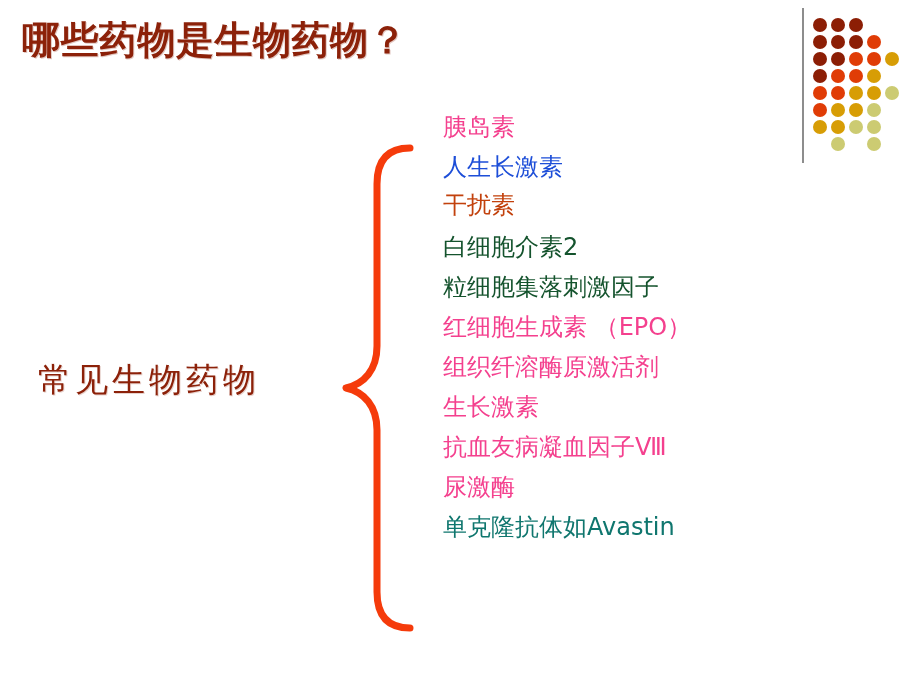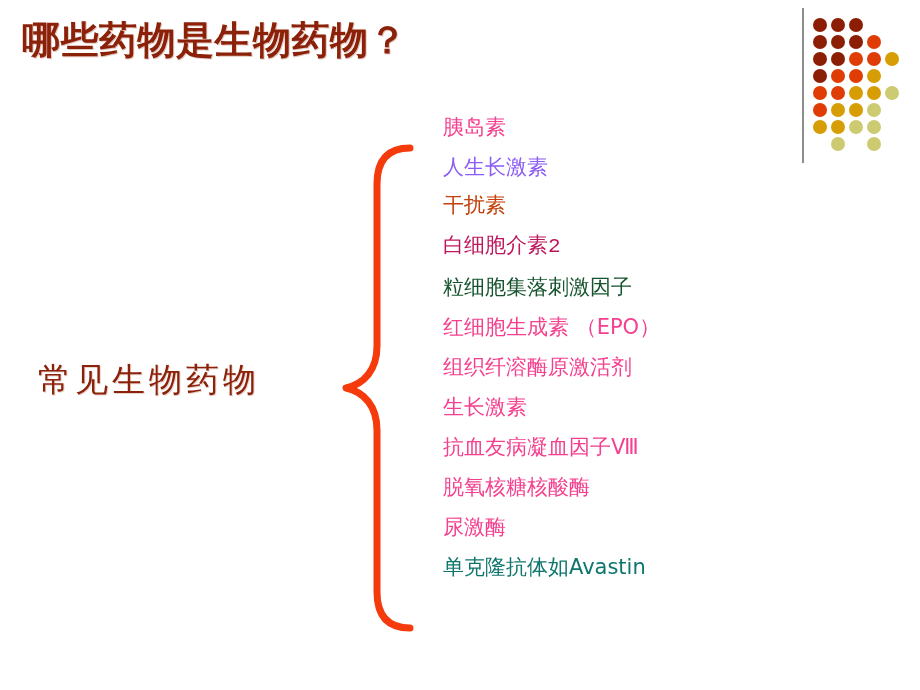--- a/index.html
+++ b/index.html
@@ -90,21 +90,21 @@
 
   
   #drug-list {
     position: absolute;
     left: 443px;
     top: 107px;
     width: 450px;
   }
   .drug-item {
     font-family: "DejaVu Sans", "Liberation Sans", sans-serif;
-    font-size: 21px;
+    font-size: 24px;
     line-height: 40px;
     color: #F4408E;
     white-space: nowrap;
     letter-spacing: 0px;
   }
 </style>
 </head>
 <body>
 
 <div id="slide" style="background: rgb(255, 255, 255);">
@@ -157,26 +157,25 @@
                L 37 206
                C 37 230, 24 244, 6 248
                C 24 252, 37 266, 37 290
                L 37 452
                C 37 476, 48 488, 70 488" fill="none" stroke="#F53B0B" stroke-width="7" stroke-linecap="round" stroke-linejoin="round"></path>
     </svg>
   </div>
 
   <div id="drug-list">
       <div class="drug-item" style="color: rgb(244, 64, 142);">胰岛素</div>
-      <div class="drug-item" style="color: #8b5cf6;">人生长激素</div>
+      <div class="drug-item" style="color: #1d4ed8;">人生长激素</div>
       <div class="drug-item" style="color: #c2410c; font-family: Liberation Mono, monospace;">干扰素</div>
-      <div class="drug-item" style="color: #be185d; font-family: Liberation Mono, monospace;">白细胞介素2</div>
+      <div class="drug-item" style="color: #14532d;">白细胞介素2</div>
       <div class="drug-item" style="color: #14532d;">粒细胞集落刺激因子</div>
       <div class="drug-item" style="color: rgb(244, 64, 142);">红细胞生成素 （EPO）</div>
       <div class="drug-item" style="color: rgb(244, 64, 142);">组织纤溶酶原激活剂</div>
       <div class="drug-item" style="color: rgb(244, 64, 142);">生长激素</div>
       <div class="drug-item" style="color: rgb(244, 64, 142);">抗血友病凝血因子Ⅷ</div>
-      <div class="drug-item" style="color: rgb(244, 64, 142);">脱氧核糖核酸酶</div>
       <div class="drug-item" style="color: rgb(244, 64, 142);">尿激酶</div>
       <div class="drug-item" style="color: #0f766e;">单克隆抗体如Avastin</div>
     </div>
 
 </div>
 
 </body></html>

